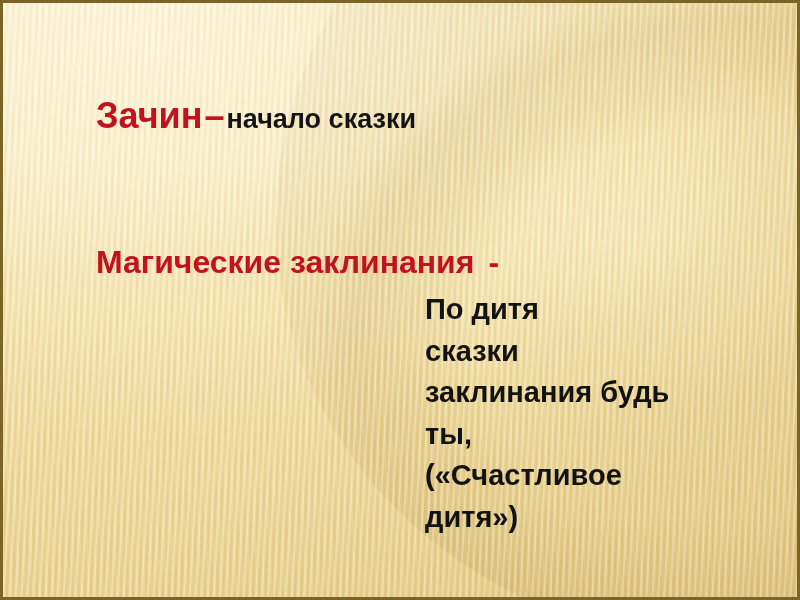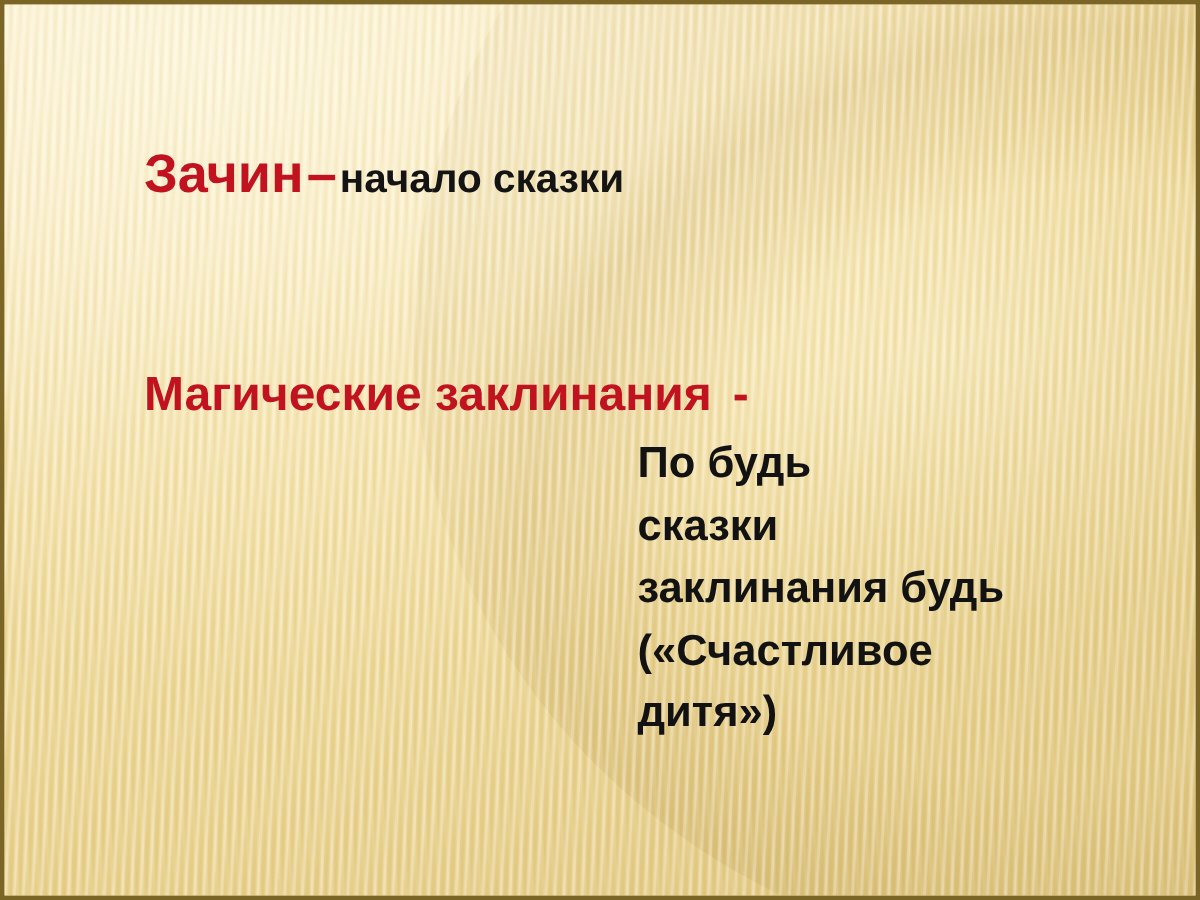--- a/index.html
+++ b/index.html
@@ -185,21 +185,22 @@
 
     <div class="line-1">
       <span class="kw">Зачин</span><span class="kw-dash">–</span><span class="plain">начало сказки</span>
     </div>
 
     <div class="line-2">
       <span>Магические заклинания</span><span class="trail-dash">-</span>
     </div>
 
     <div class="quote-block">
-      <div class="q-line">По будь</div>
+      <div class="q-line">По дитя</div>
       <div class="q-line">сказки</div>
       <div class="q-line">заклинания будь</div>
+      <div class="q-line">ты,</div>
       <div class="q-line">(«Счастливое</div>
       <div class="q-line">дитя»)</div>
     </div>
 
   </div>
 </div>
 
 </body></html>

